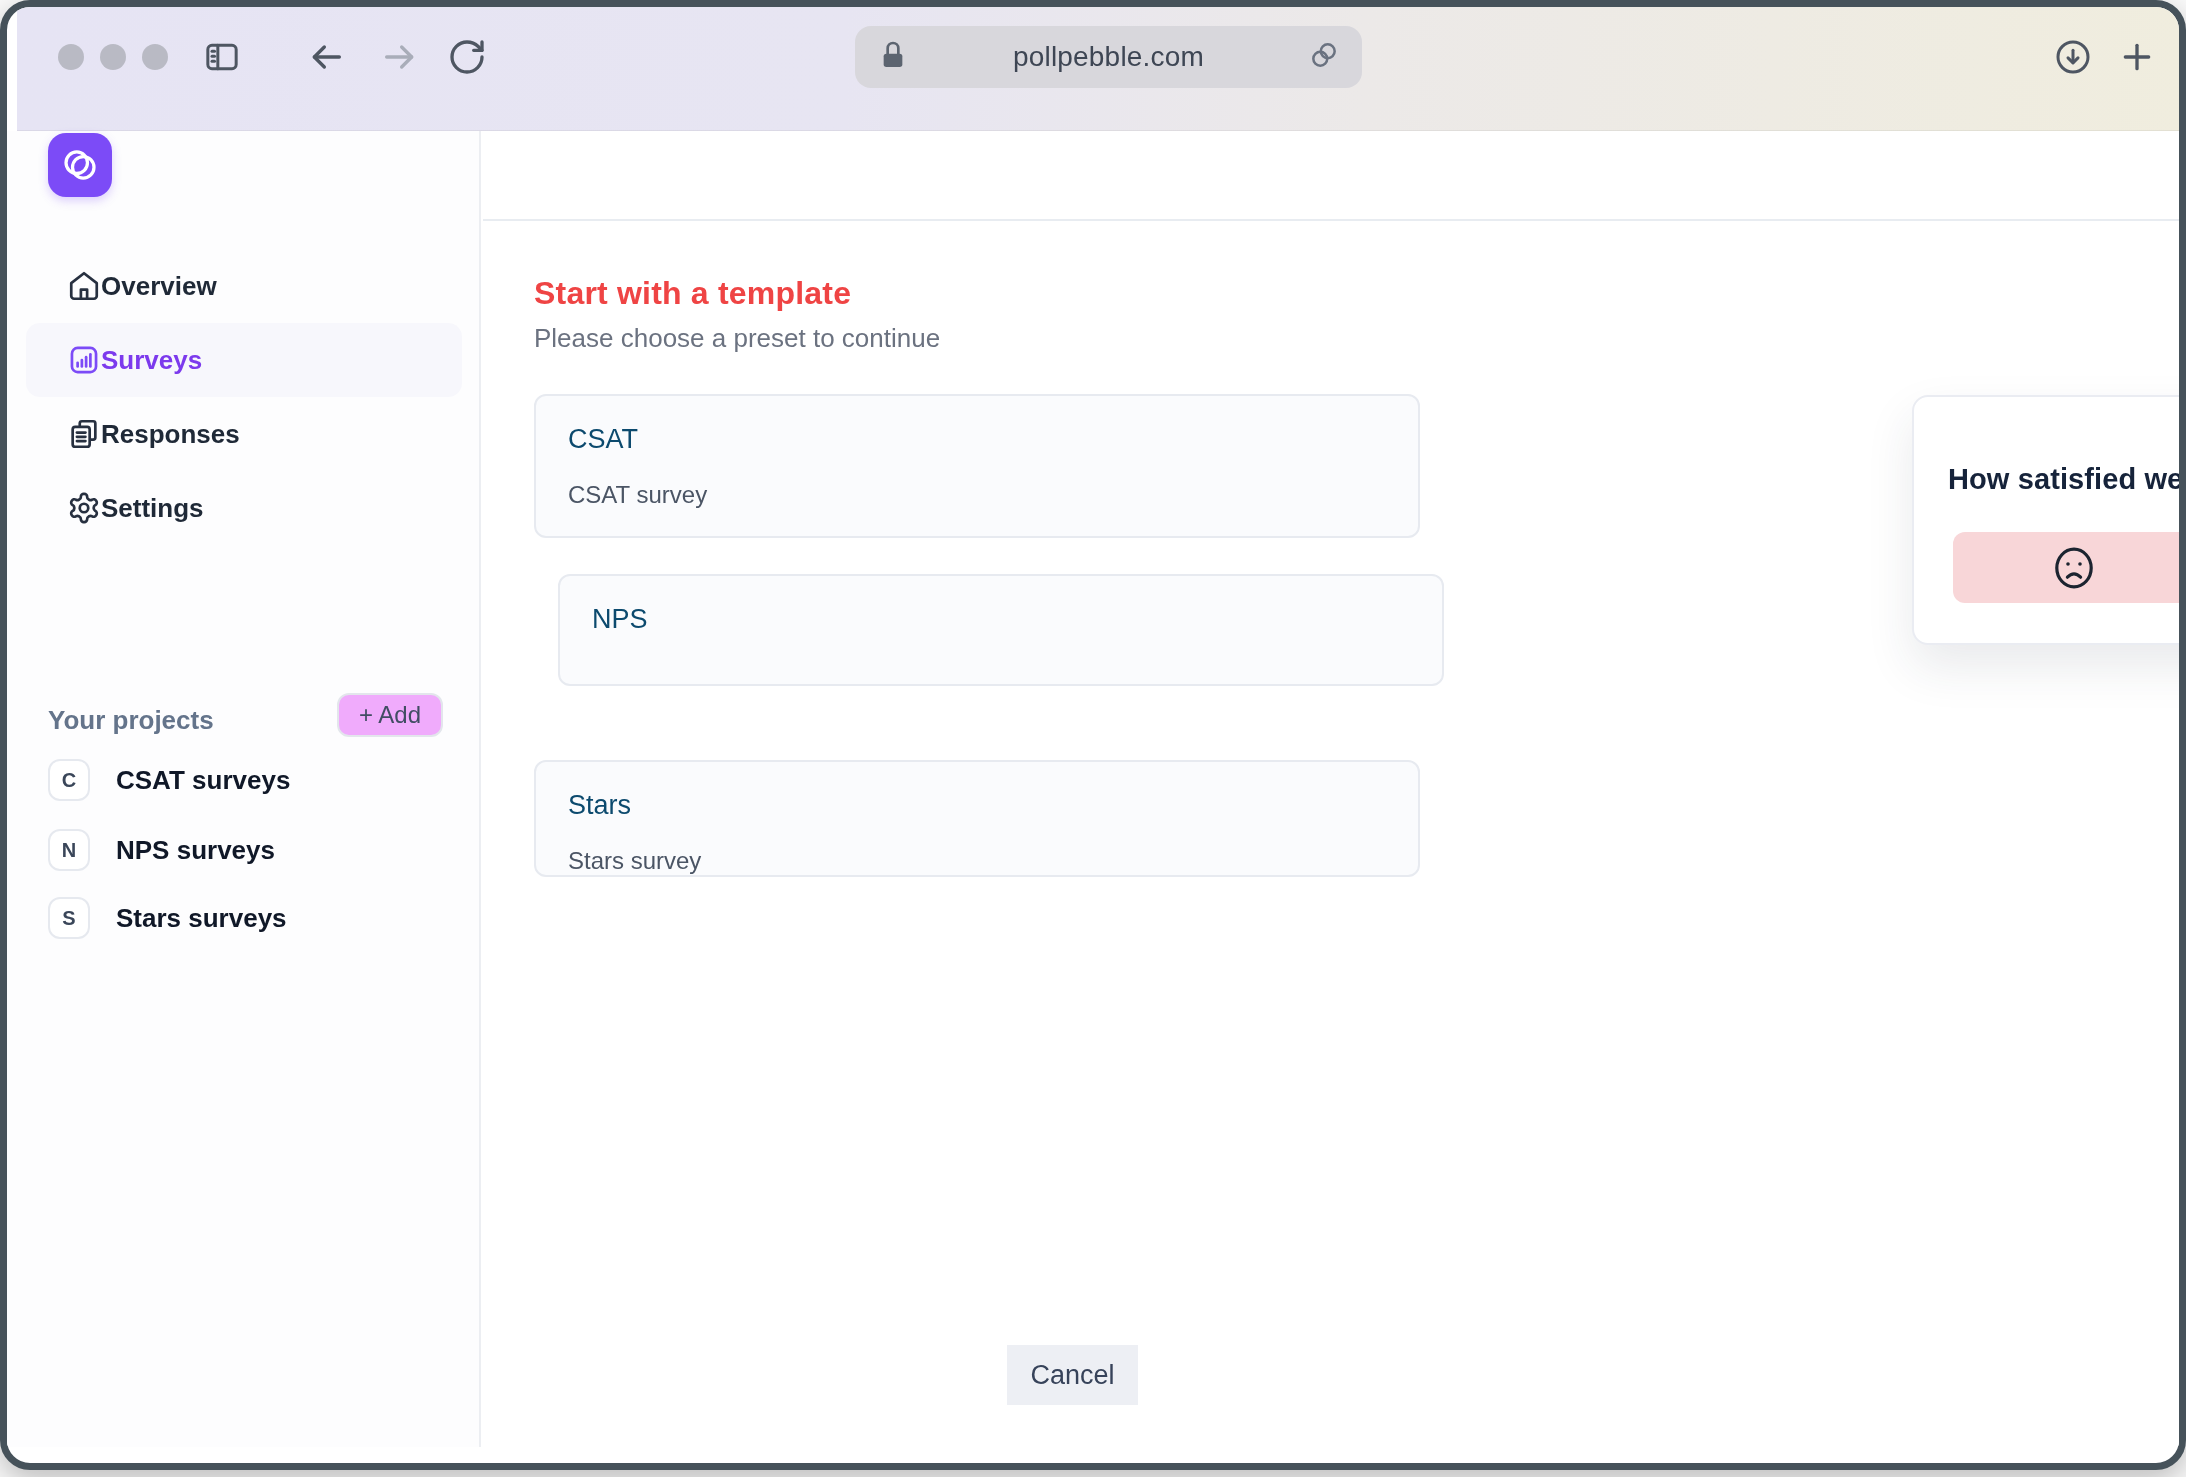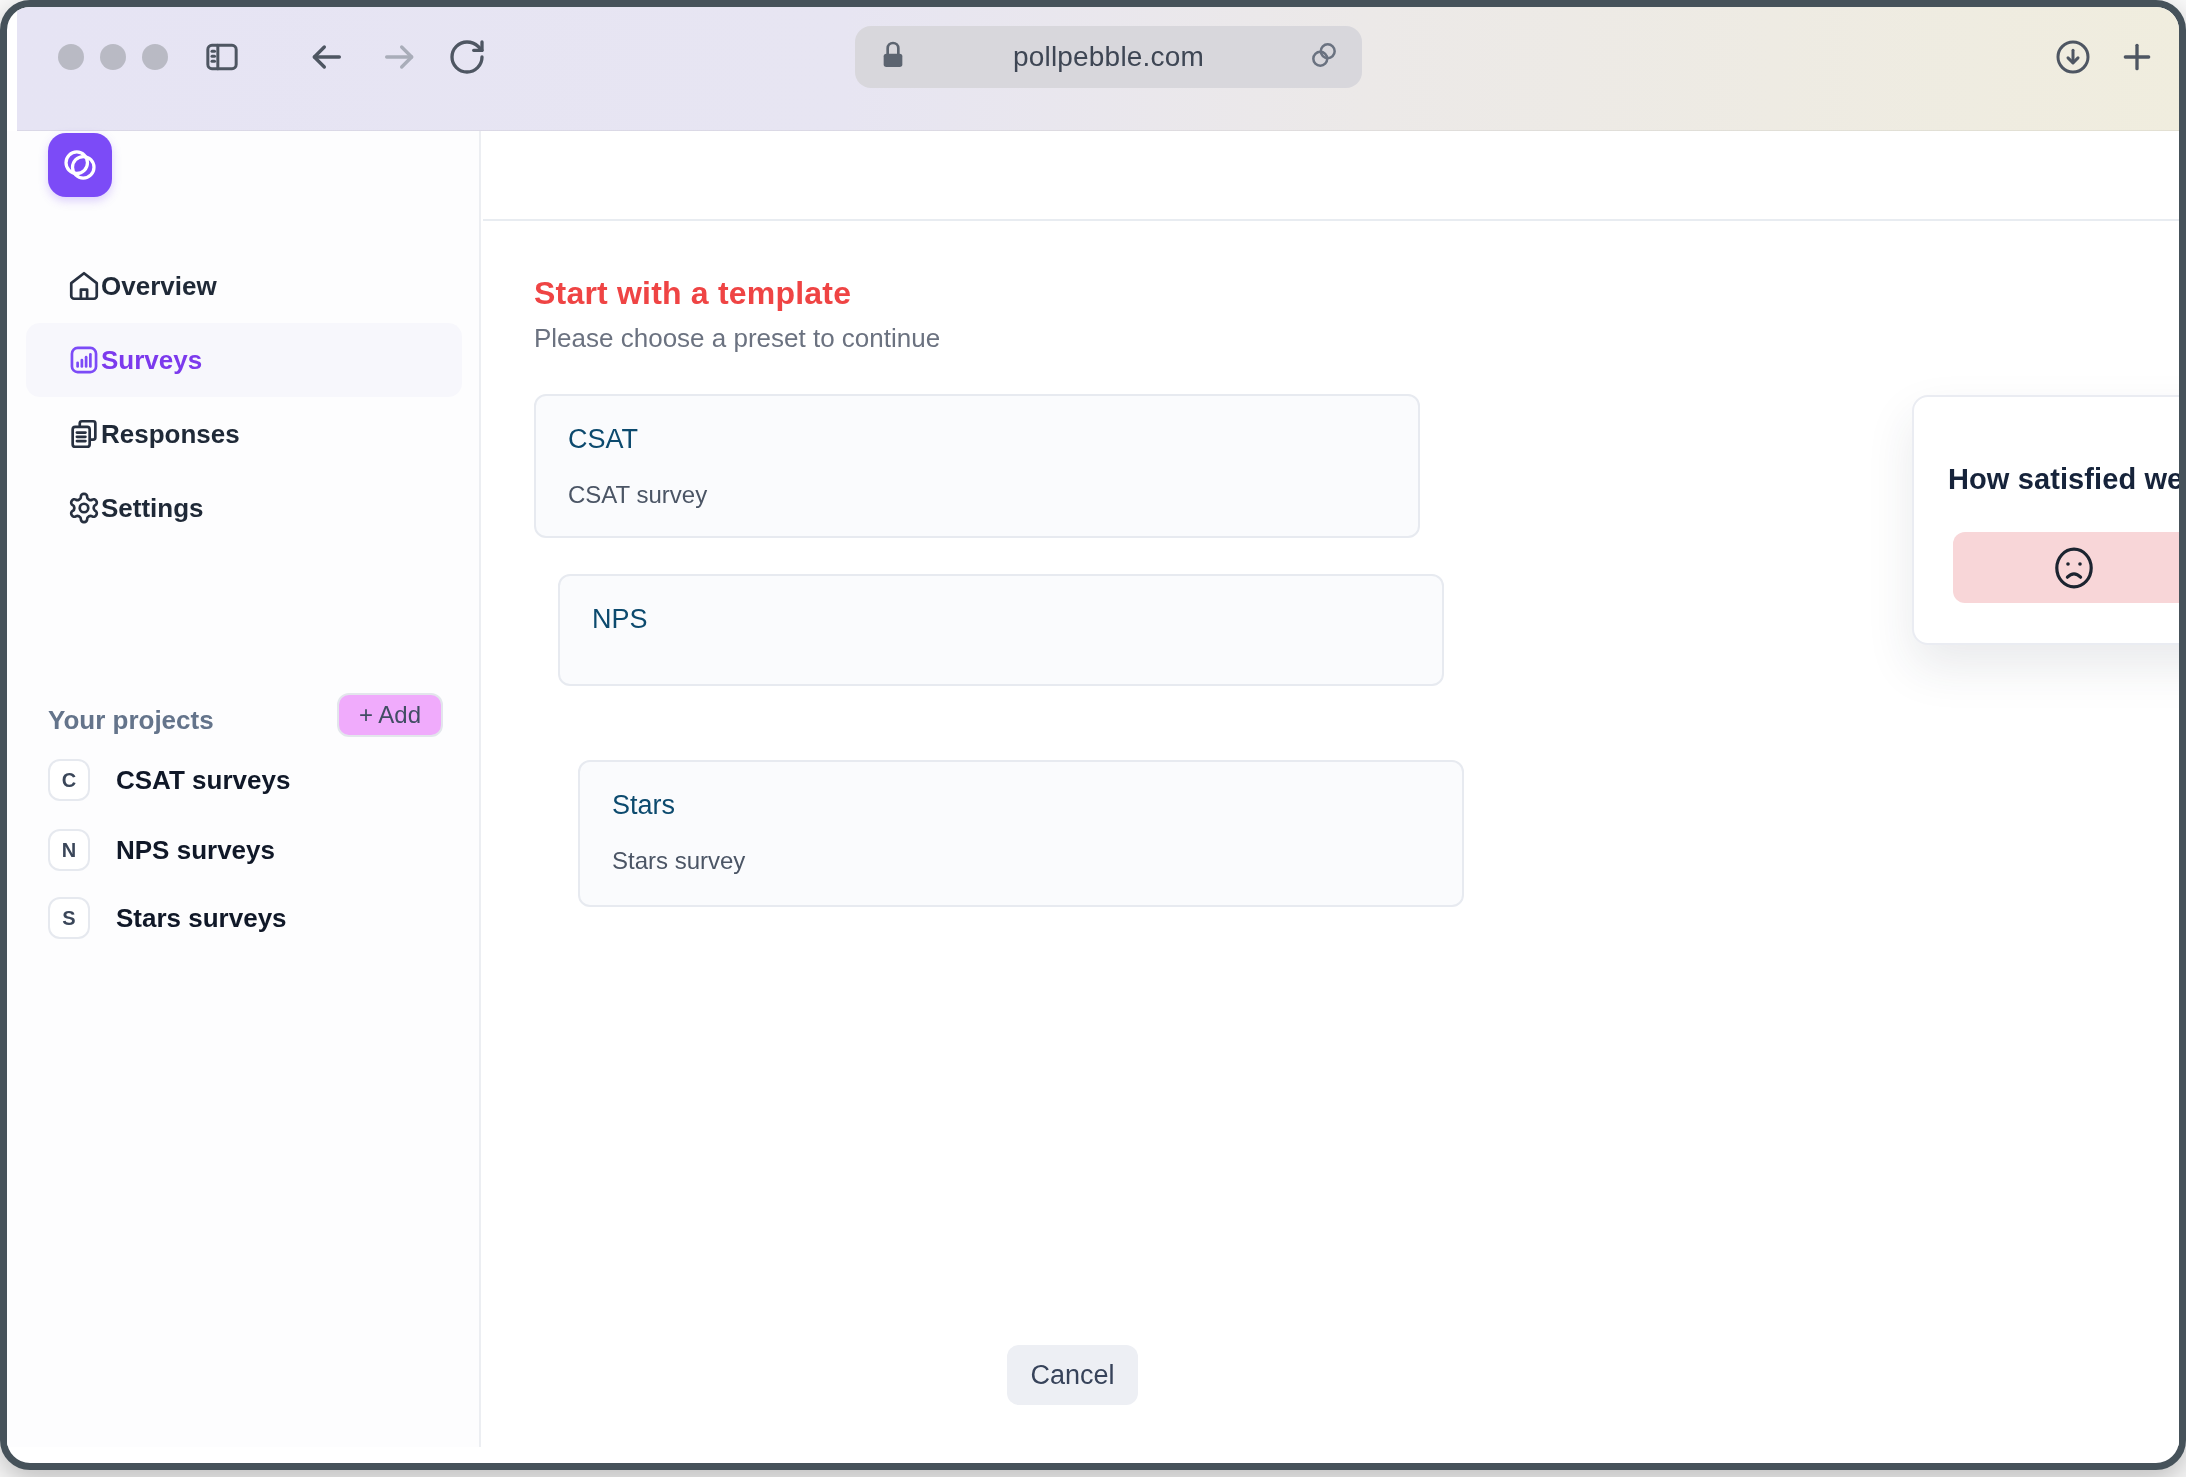--- a/index.html
+++ b/index.html
@@ -55,32 +55,32 @@
   .modal-top-line{ position:absolute; left:0; top:88px; width:1696px; height:2px; background:#e8ecf1; }
   .m-title{ position:absolute; left:51px; top:144px; font-size:32px; font-weight:700; color:#ef4444; letter-spacing:.2px; }
   .m-sub{ position:absolute; left:51px; top:192px; font-size:26px; color:#6b7280; }
 
   .tcard{ position:absolute; left:51px; width:886px; background:#fafbfd; border:2px solid #e7eaf0; border-radius:12px;
     padding:28px 32px; cursor:pointer; }
   .tcard .tname{ font-size:27px; font-weight:400; color:#0c4a6e; }
   .tcard .tdesc{ font-size:24px; color:#4b5565; margin-top:26px; }
   .tcard.t0{ top:263px; height:144px; }
   .tcard.t1{ top:443px; height:112px;margin-left:24px; }
-  .tcard.t2{ top:629px; height:147px;margin-left:44px; }
+  .tcard.t2{ top:629px; height:117px; }
 
   
   .preview{ position:absolute; left:1429px; top:264px; width:764px; height:250px; background:#ffffff;
     border:2px solid #eaecf2; border-radius:16px; box-shadow:0 22px 48px rgba(40,50,70,.10); }
   .pv-q{ position:absolute; left:34px; top:66px; width:680px; font-size:29px; font-weight:700; color:#16233a; letter-spacing:.1px; }
   .tile{ position:absolute; top:135px; height:71px; border-radius:12px; display:flex; align-items:center; justify-content:center; cursor:pointer; }
   .tile svg{ width:48px; height:48px; color:#1c2430; }
   .tile.o0{ left:39px;  width:242px; }
 
   .cancel-btn{ position:absolute; left:524px; top:1214px; width:131px; height:60px; background:#edeff4; border:none;
-    border-radius:12px; font-family:"Liberation Sans",sans-serif; font-size:27px; font-weight:500; color:#37435a; cursor:pointer; }
+    border-radius:0; font-family:"Liberation Sans",sans-serif; font-size:27px; font-weight:500; color:#37435a; cursor:pointer; }
 </style>
 </head>
 <body>
 
 <div class="window">
 
   <div class="chrome">
     <span class="tl c1"></span>
     <span class="tl c2"></span>
     <span class="tl c3"></span>

